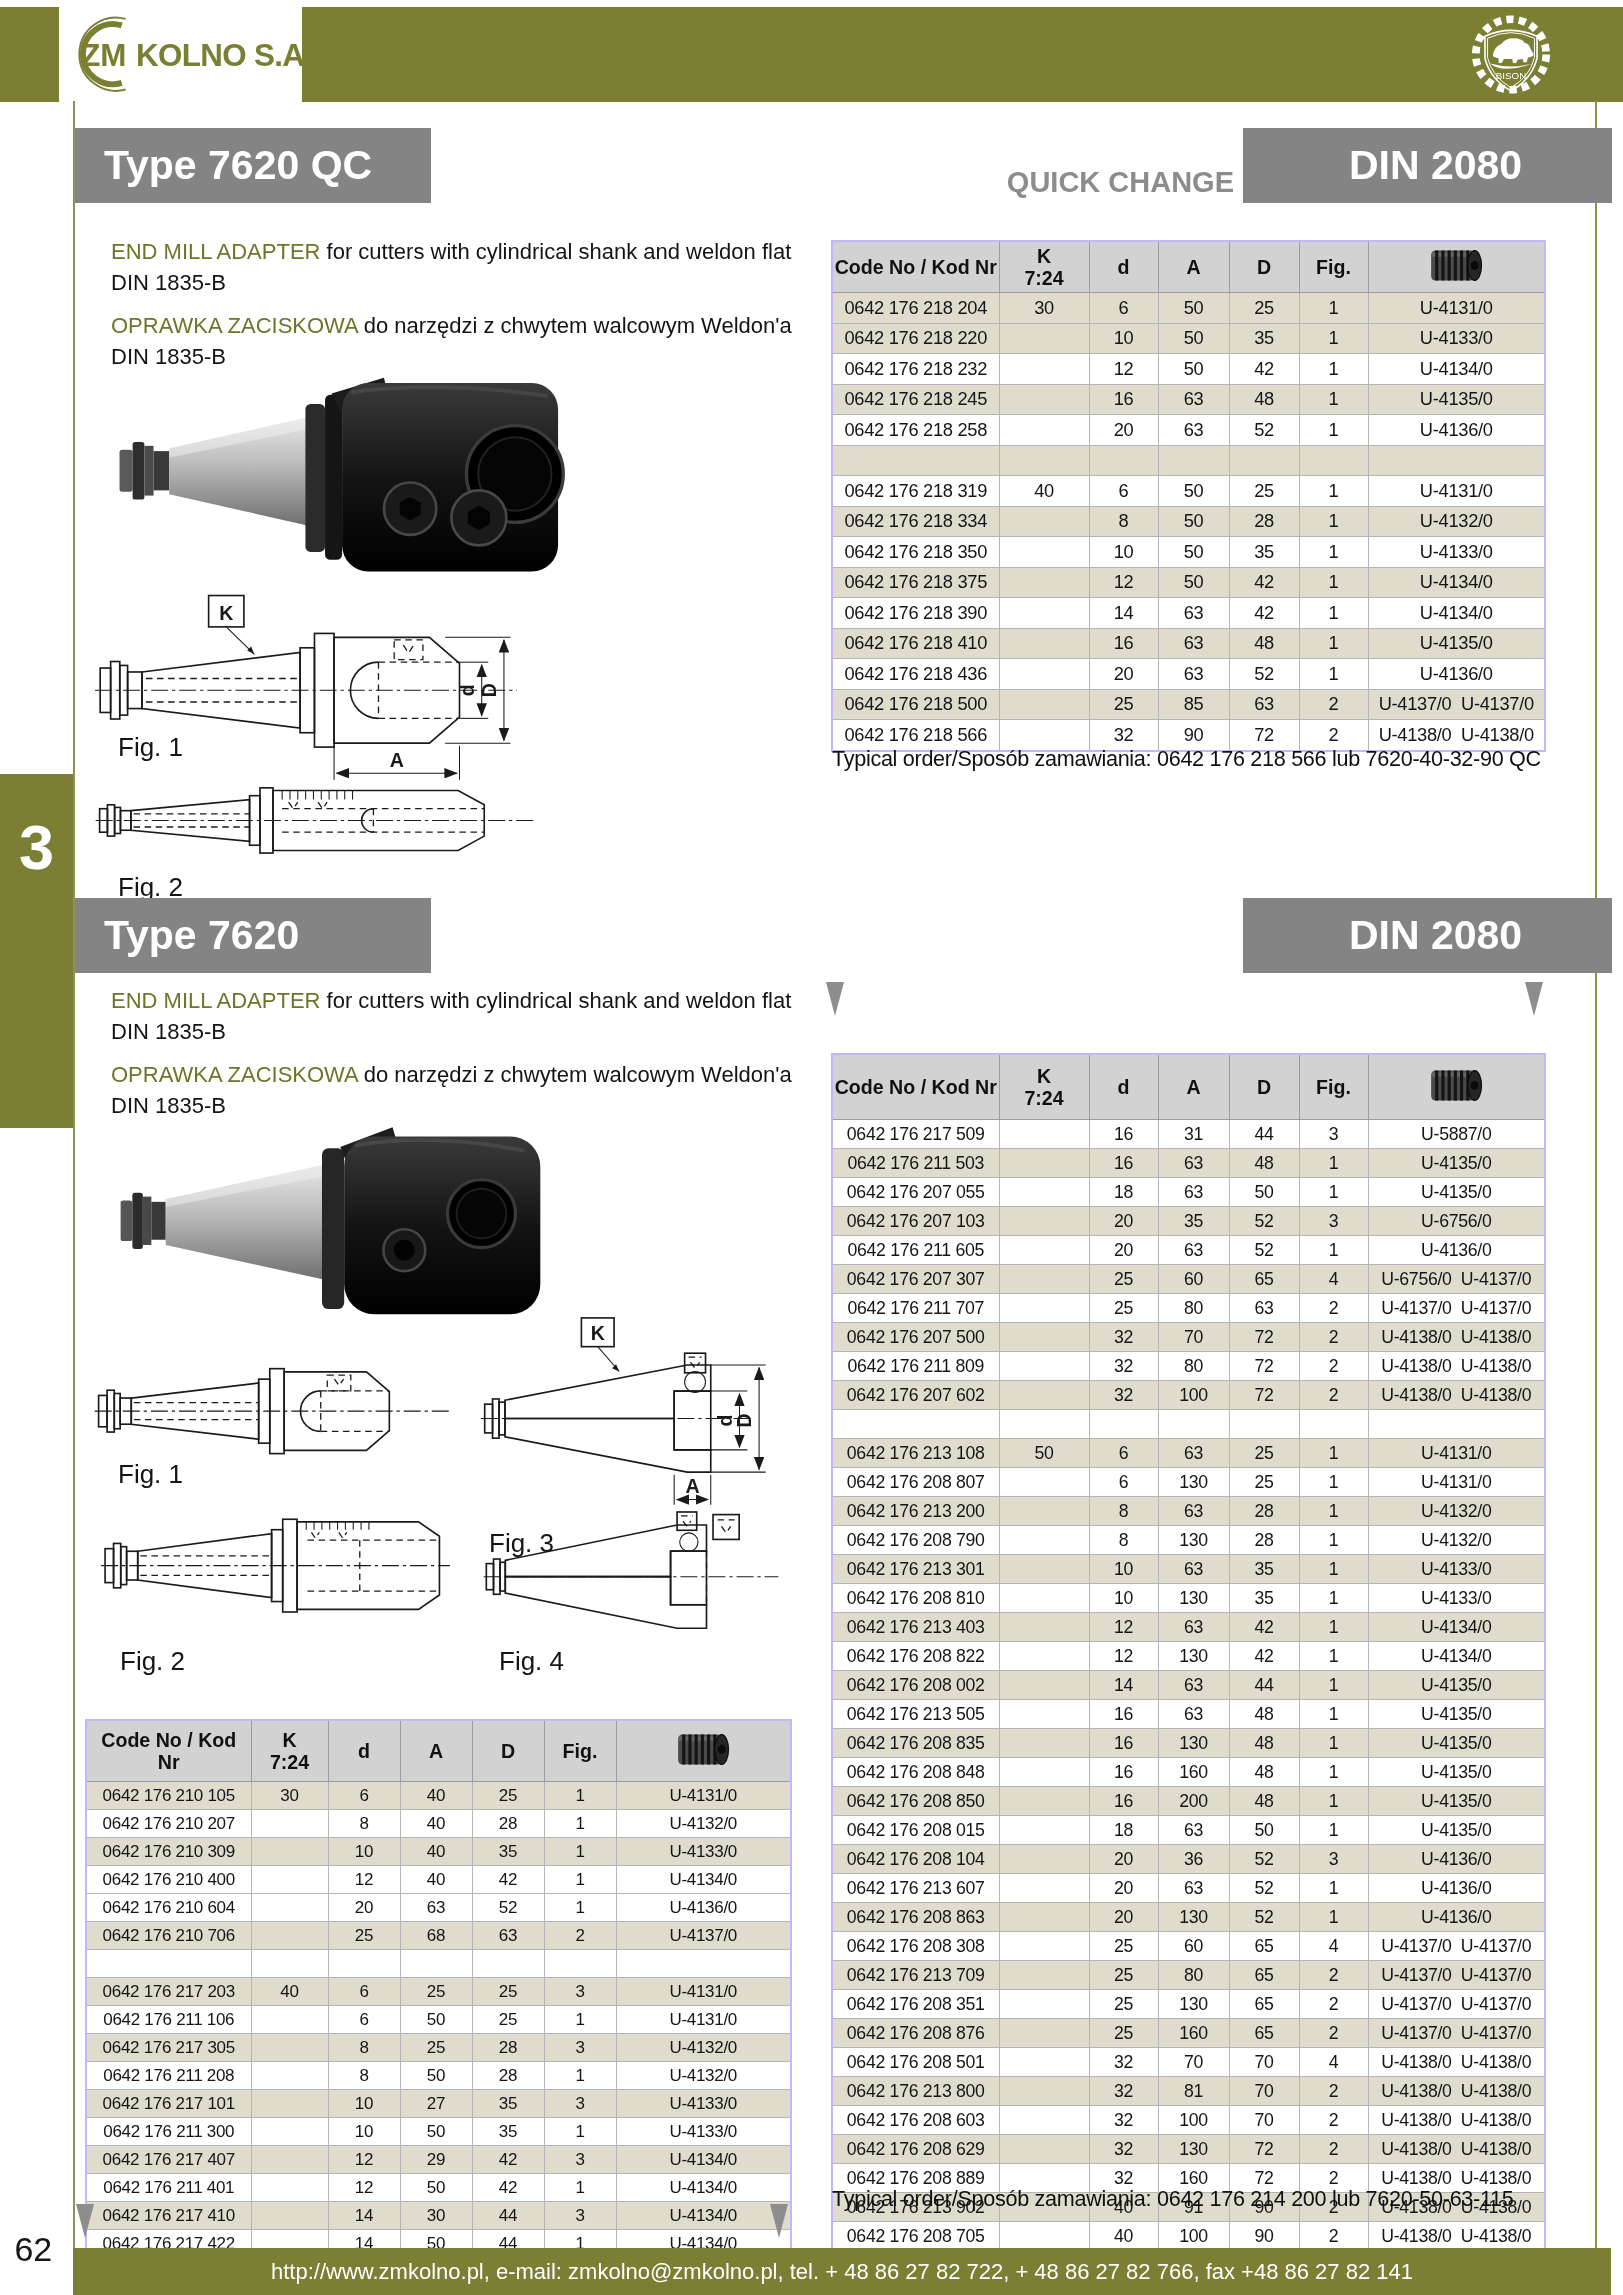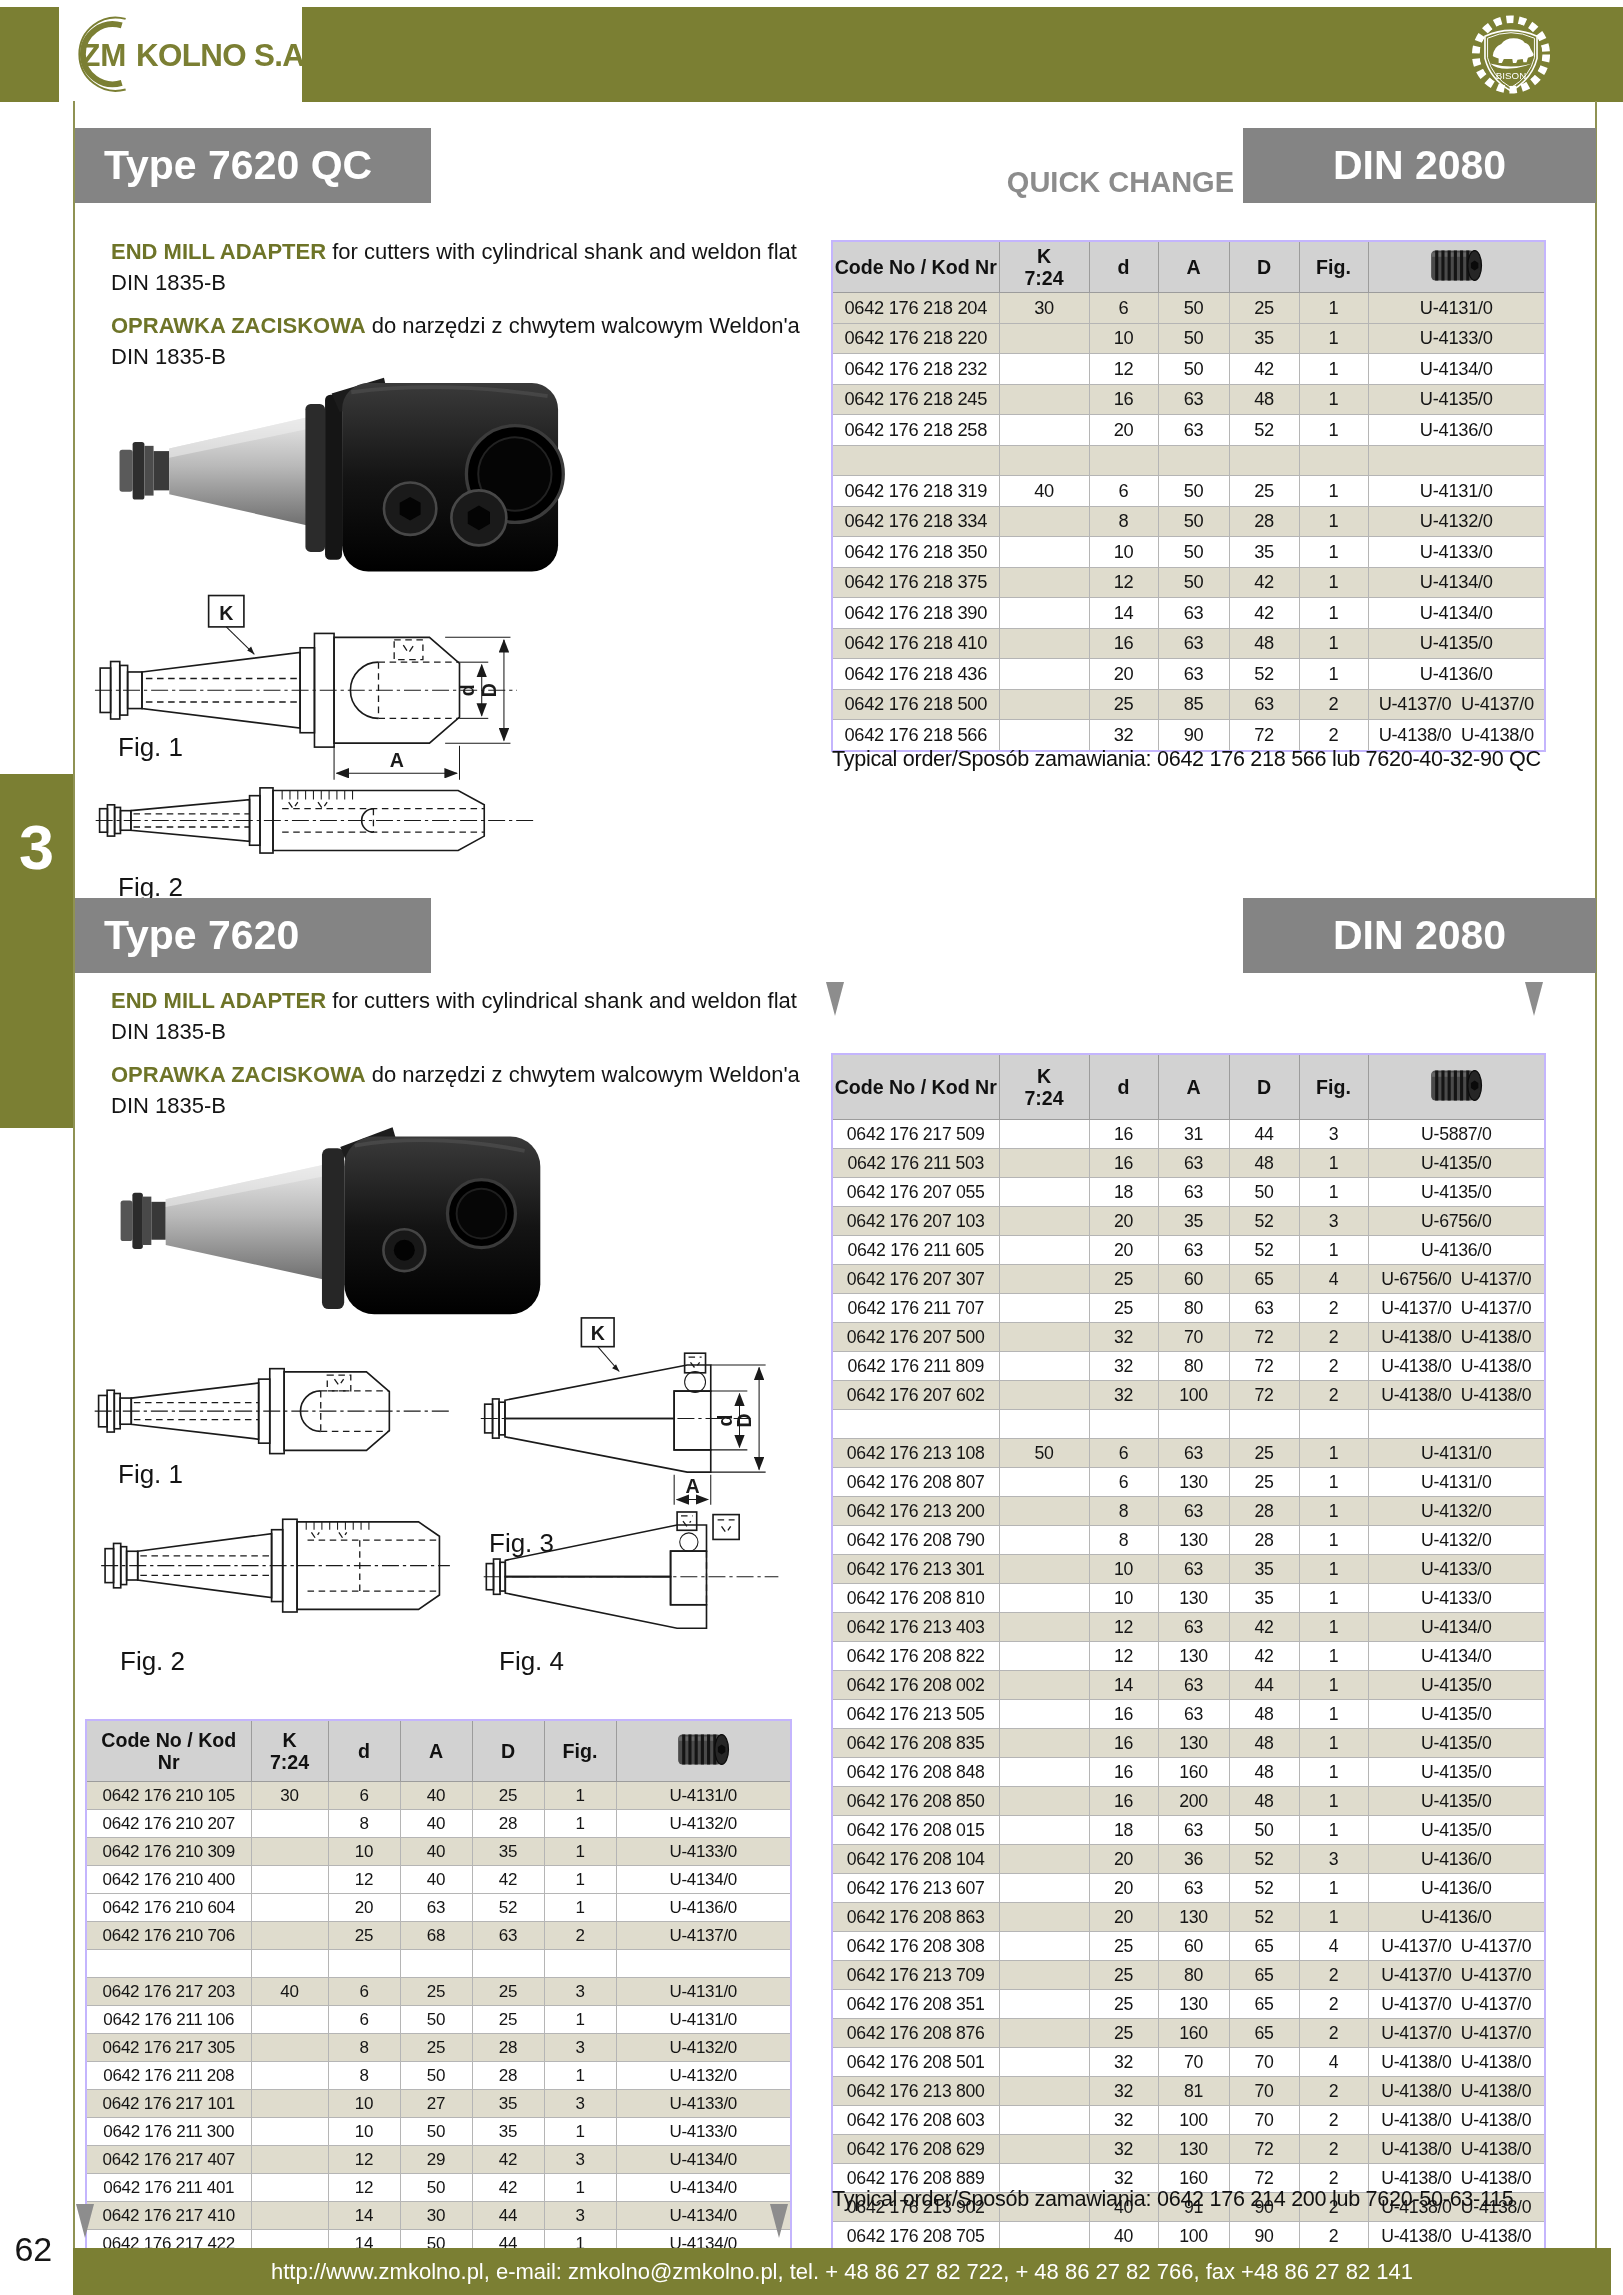--- a/index.html
+++ b/index.html
@@ -6,25 +6,25 @@
   #page{position:relative;width:1623px;height:2295px;background:#fff;
         font-family:"Liberation Sans",sans-serif;color:#111;overflow:hidden;}
   .abs{position:absolute;}
   
   .band{background:#7b7f33;}
   .logo-gap{background:#ffffff;}
   
   .graybox{background:#848484;color:#ffffff;font-weight:bold;font-size:41px;
            display:flex;align-items:center;}
   .graybox.left{padding-left:29px;}
-  .graybox.right{justify-content:center;}
+  .graybox.right{justify-content:center;padding-left:16px;}
   .quickchange{color:#8c8c8c;font-weight:bold;font-size:29px;text-align:right;}
   
   .desc{font-size:22px;line-height:31px;color:#141414;width:703px;}
-  .desc .lead{color:#6e7428;font-weight:bold;}
+  .desc .lead{color:#6e7428;font-weight:normal;}
   .desc p{margin:0 0 11.8px 0;}
   
   .side-tab{background:#7b7f33;color:#fff;font-weight:bold;font-size:63px;
             display:flex;justify-content:center;}
   .vrule{background:#8f9253;width:2px;}
   
   .ptable{position:absolute;}
   .ptable table{border-collapse:collapse;table-layout:fixed;width:100%;}
   .ptable table{border:2px solid #c4b5fd;margin-top:24px;}
   .ptable th{background:#d2d2d2;font-weight:bold;font-size:19.6px;line-height:22px;

